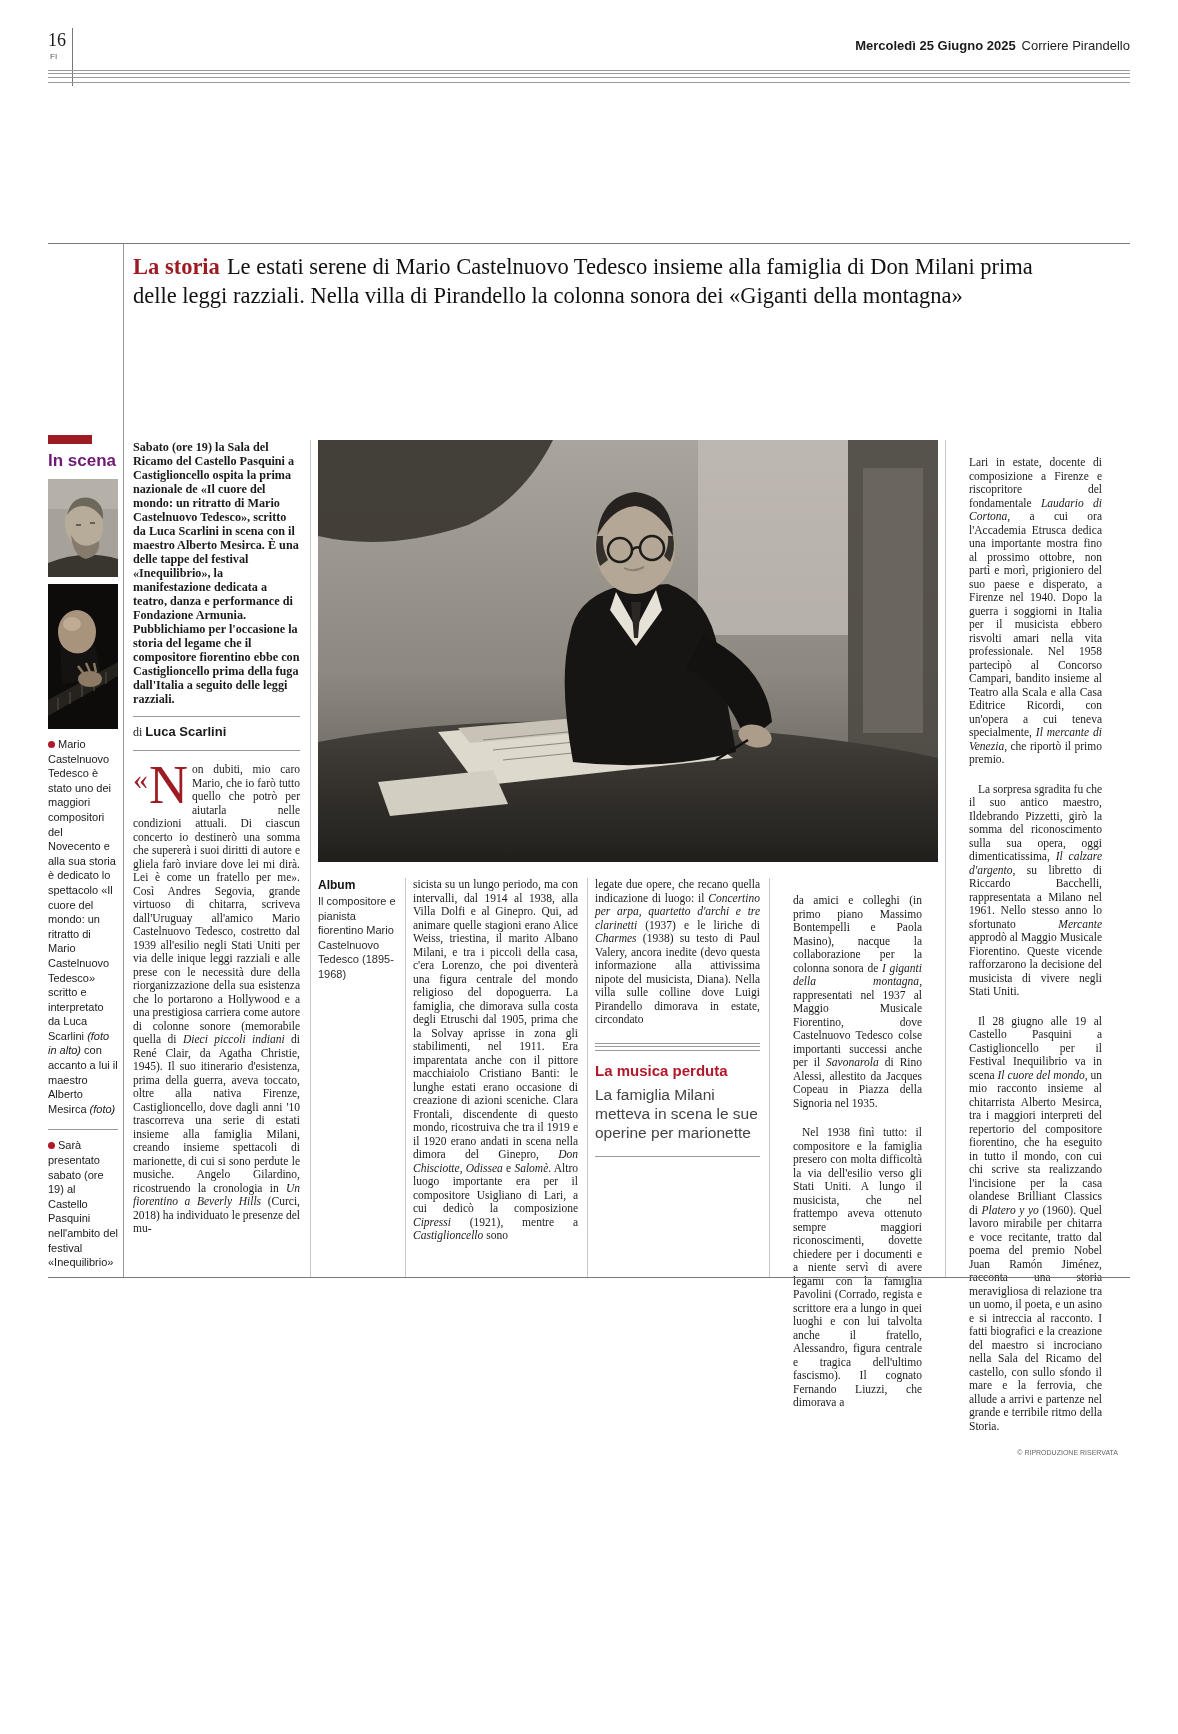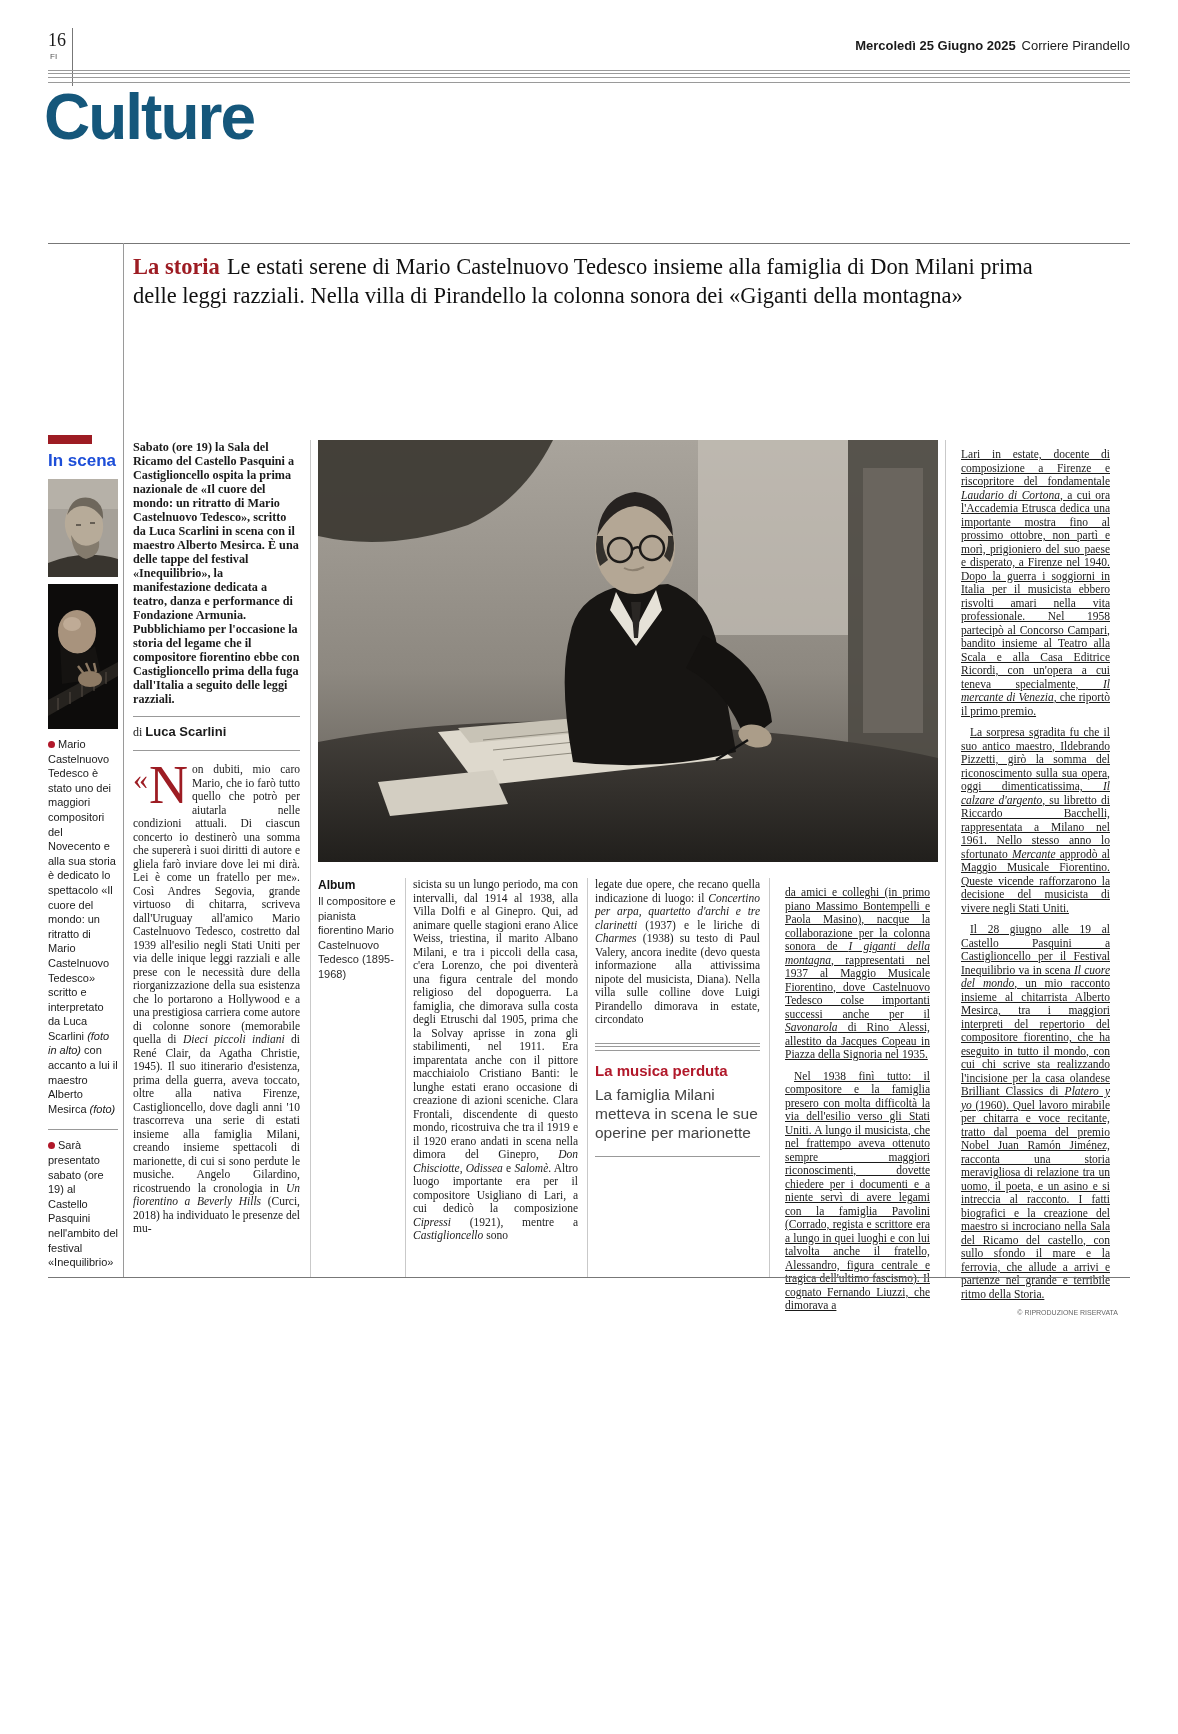--- a/index.html
+++ b/index.html
@@ -32,35 +32,35 @@
 
   
   .strap{position:absolute;left:133px;top:252px;width:940px;font-size:22.5px;line-height:29px;color:#111;}
   .kicker{color:#9d1c23;font-weight:700;margin-right:7px;}
   .headline{position:absolute;left:133px;top:300px;width:990px;font-size:60px;line-height:68px;
             font-weight:700;letter-spacing:-1px;color:#a01d24;}
 
   
   .sidebar{position:absolute;left:48px;top:435px;width:70px;font-family:"Liberation Sans",sans-serif;}
   .accent-bar{width:44px;height:9px;background:#9d1c23;}
-  .sb-title{font-size:17px;font-weight:700;margin:7px 0 8px 0;color:#1d4ed8;}
+  .sb-title{font-size:17px;font-weight:700;margin:7px 0 8px 0;color:#701a75;}
   .sb-photo{display:block;margin-bottom:7px;}
   .sb-note{font-size:11px;line-height:14.6px;color:#1a1a1a;margin-top:8px;}
   .dot{display:inline-block;width:7px;height:7px;border-radius:50%;background:#b1182a;margin-right:3px;}
   .sb-div{border:0;border-top:1px solid #999;margin:13px 0 4px 0;}
 
   
   .main-photo{position:absolute;left:318px;top:440px;width:620px;height:422px;}
   .caption{position:absolute;left:318px;top:878px;width:78px;font-family:"Liberation Sans",sans-serif;}
   .cap-label{font-size:12px;font-weight:700;color:#111;margin-bottom:2px;}
   .cap-text{font-size:11px;line-height:14.5px;color:#2b2b2b;}
 
   
   .col{position:absolute;text-align:justify;hyphens:auto;-webkit-hyphens:auto;}
-  .col p{margin:8px;text-decoration:underline;}
+  .col p{margin:16px;}
   .jp + .jp{text-indent:9px;}
   .body-txt{font-size:11.5px;line-height:13.5px;}
   .col1{left:133px;top:440px;width:167px;}
   .col2{left:413px;top:878px;width:165px;}
   .col3{left:595px;top:878px;width:165px;}
   .col4{left:777px;top:878px;width:161px;}
   .col5{left:953px;top:440px;width:165px;}
   .intro{font-weight:700;font-size:12.2px;line-height:14px;text-align:left;}
   .bl-rule{border:0;border-top:1px solid #999;margin:10px 0 0 0;}
   .byline{font-size:12px;margin:7px 0;text-align:left;}
@@ -85,21 +85,20 @@
 <div class="page">
 
   <div class="pagenum">16</div>
   <div class="edition">FI</div>
   <div class="hdr-tick"></div>
   <div class="dateline">
     <b>Mercoledì 25 Giugno 2025</b><span class="paper">Corriere Pirandello</span>
   </div>
   <div class="hdr-band"></div>
   <div class="hdr-band2"></div>
-  <div class="masthead">Culture</div>
 
   <div class="top-rule"></div>
 
   <div class="strap">
     <span class="kicker">La storia</span><span>Le estati serene di Mario Castelnuovo Tedesco insieme alla famiglia di Don Milani prima delle leggi razziali. Nella villa di Pirandello la colonna sonora dei «Giganti della montagna»</span>
   </div>
 
   <div class="vline v-main"></div>
   <div class="vline v1"></div>
   <div class="vline v2"></div>

